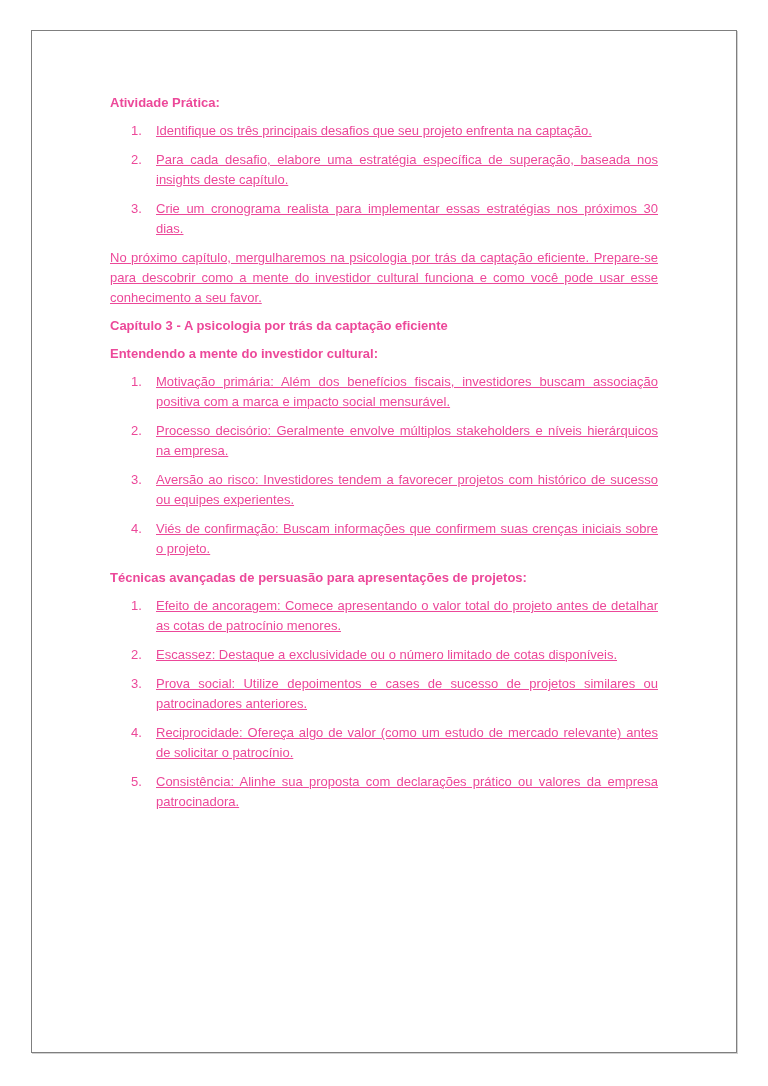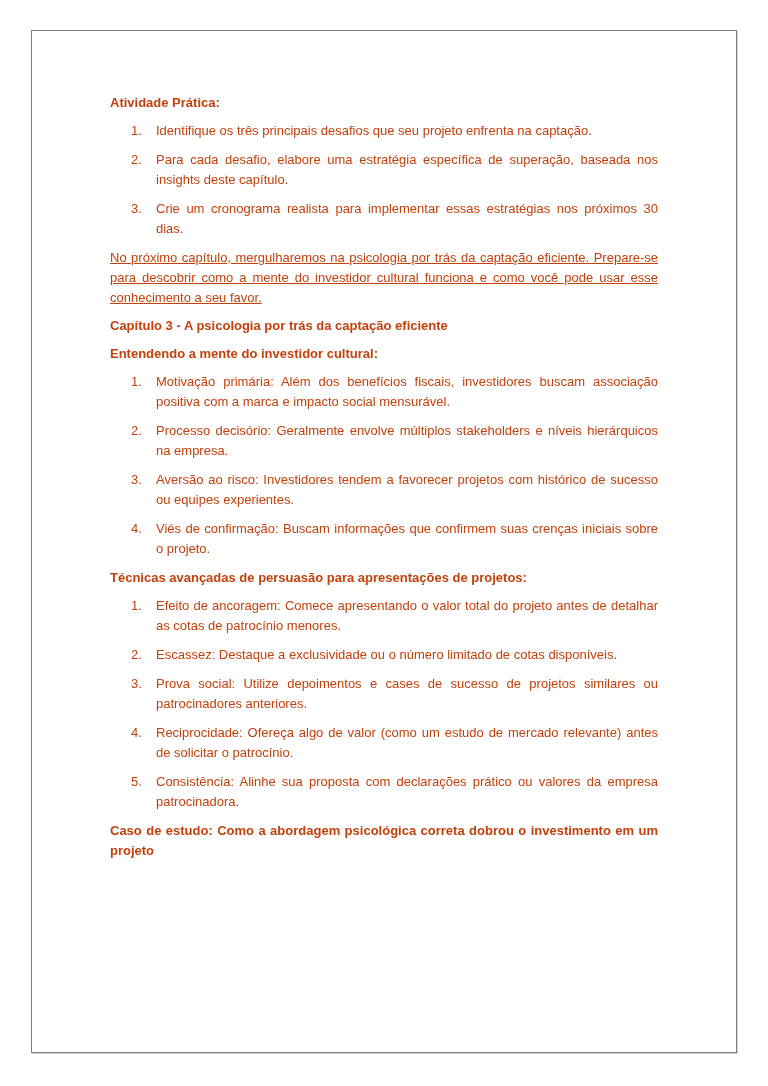--- a/index.html
+++ b/index.html
@@ -23,21 +23,21 @@
     height: 1023px;
     background: #ffffff;
     border: 1px solid #7f7f7f;
     box-shadow: 1px 1px 0 rgba(0,0,0,0.18);
   }
   .content {
     position: absolute;
     left: 78px;
     right: 78px;
     top: 62px;
-    color: #c2410c;
+    color: #ec4899;
     font-size: 13px;
     line-height: 20px;
   }
   .heading {
     font-weight: bold;
     margin: 0 0 8px 0;
     text-align: justify;
   }
   .para {
     margin: 0 0 8px 0;
@@ -51,20 +51,21 @@
     display: flex;
     margin: 0 0 9px 0;
   }
   .li-num {
     flex: 0 0 25px;
     margin-left: 21px;
   }
   .li-text {
     flex: 1;
     text-align: justify;
+    text-decoration: underline;
   }
 </style>
 </head>
 <body>
 
 <div class="sheet">
   <div class="content">
 
     <div class="heading">Atividade Prática:</div>
 
@@ -129,16 +130,15 @@
       <div class="li">
         <span class="li-num">4.</span>
         <span class="li-text">Reciprocidade: Ofereça algo de valor (como um estudo de mercado relevante) antes de solicitar o patrocínio.</span>
       </div>
       <div class="li">
         <span class="li-num">5.</span>
         <span class="li-text">Consistência: Alinhe sua proposta com declarações prático ou valores da empresa patrocinadora.</span>
       </div>
     </div>
 
-    <div class="heading">Caso de estudo: Como a abordagem psicológica correta dobrou o investimento em um projeto</div>
 
   </div>
 </div>
 
 </body></html>

